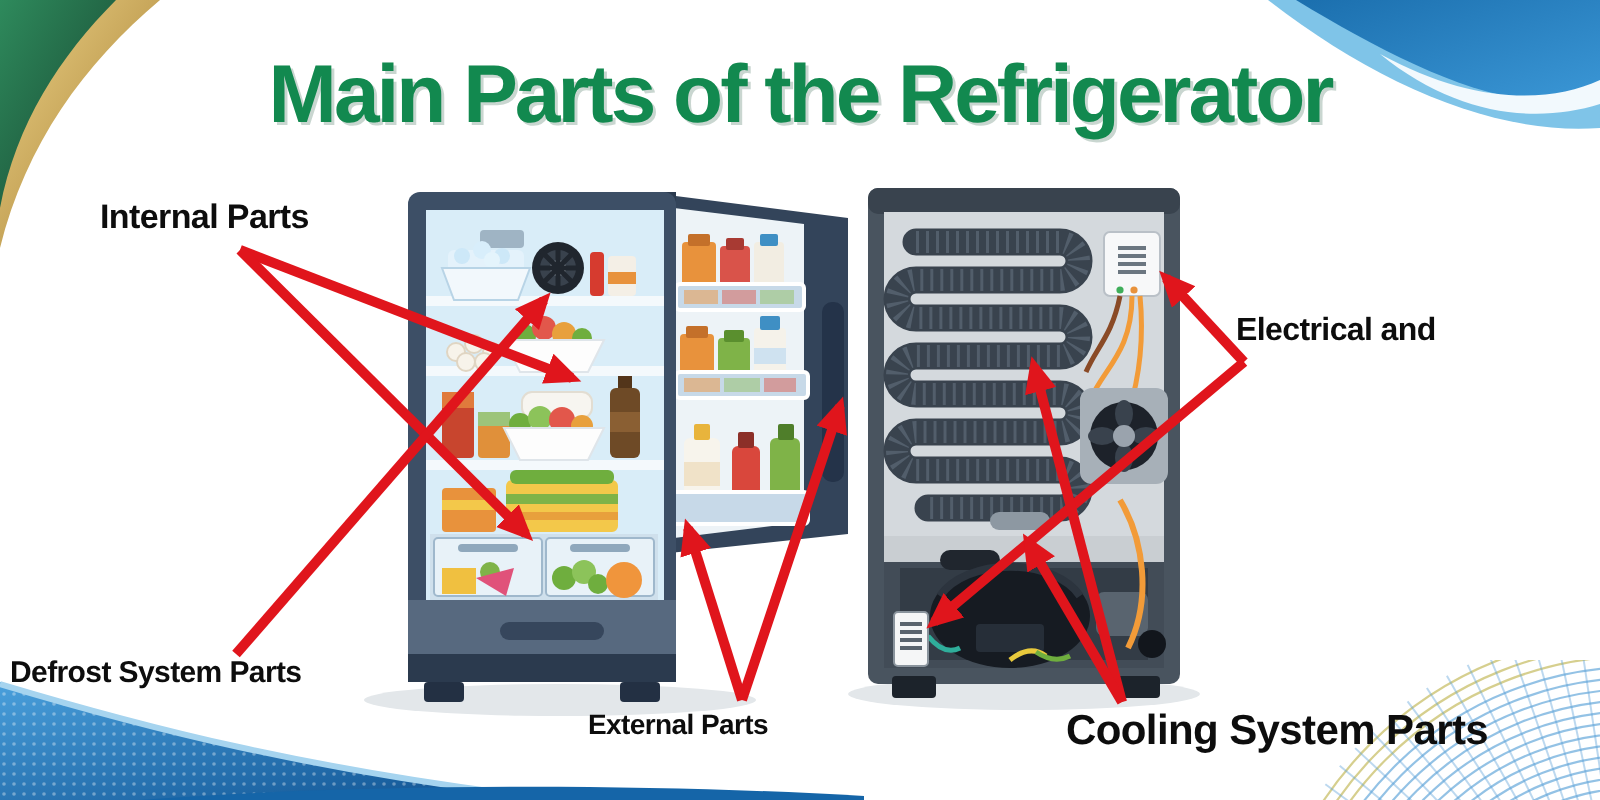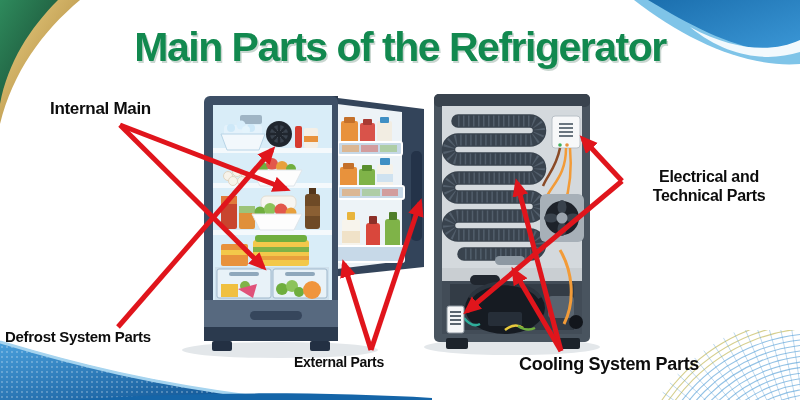--- a/index.html
+++ b/index.html
@@ -16,22 +16,22 @@
     text-shadow:1.5px 1.5px 0 rgba(10,70,40,.22);
     white-space:nowrap;
   }
   .label{
     position:absolute;color:var(--labelBlack,#0d0d0d);
     font-weight:bold;white-space:nowrap;letter-spacing:-0.3px;
   }
   .label.internal{left:50px;top:99px;font-size:17px;}
   .label.defrost{left:5px;top:328px;font-size:15px;}
   .label.external{left:294px;top:354px;font-size:14px;}
-  .label.cooling{left:519px;top:354px;font-size:18px;}
-  .label.electrical{left:618px;top:157px;width:182px;text-align:center;font-size:16px;line-height:1.18;white-space:normal;margin-top:11px;}
+  .label.cooling{left:533px;top:354px;font-size:21px;}
+  .label.electrical{left:618px;top:157px;width:182px;text-align:left;font-size:16px;line-height:1.18;white-space:normal;}
   .arrow{stroke:var(--arrowRed,#e0151c);stroke-width:5;fill:none;}
   .arrowhead{fill:var(--arrowRed,#e0151c);}
 </style>
 </head>
 <body>
 
 <div id="stage">
 
 <svg width="800" height="400" viewBox="0 0 800 400">
   <defs>
@@ -328,22 +328,21 @@
     <line class="arrow" x1="371" y1="350" x2="420" y2="203" marker-end="url(#ah)"></line>
     <line class="arrow" x1="622" y1="181" x2="583" y2="139" marker-end="url(#ah)"></line>
     <line class="arrow" x1="622" y1="181" x2="467" y2="311" marker-end="url(#ah)"></line>
     <line class="arrow" x1="561" y1="351" x2="517" y2="183" marker-end="url(#ah)"></line>
     <line class="arrow" x1="561" y1="351" x2="514" y2="271" marker-end="url(#ah)"></line>
   </g>
 </svg>
 
 
 <div class="title">Main Parts of the Refrigerator</div>
-<div class="label internal">Internal Main</div>
+<div class="label internal">Internal Parts</div>
 <div class="label defrost">Defrost System Parts</div>
 <div class="label external">External Parts</div>
 <div class="label cooling">Cooling System Parts</div>
 <div class="label electrical">
   <div>Electrical and</div>
-  <div>Technical Parts</div>
 </div>
 
 </div>
 
 </body></html>

